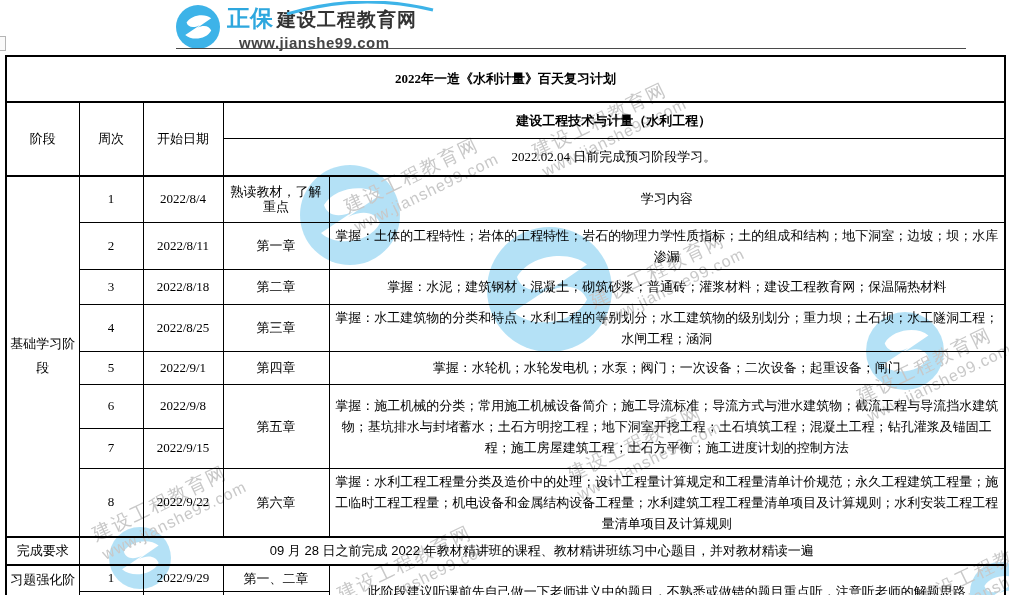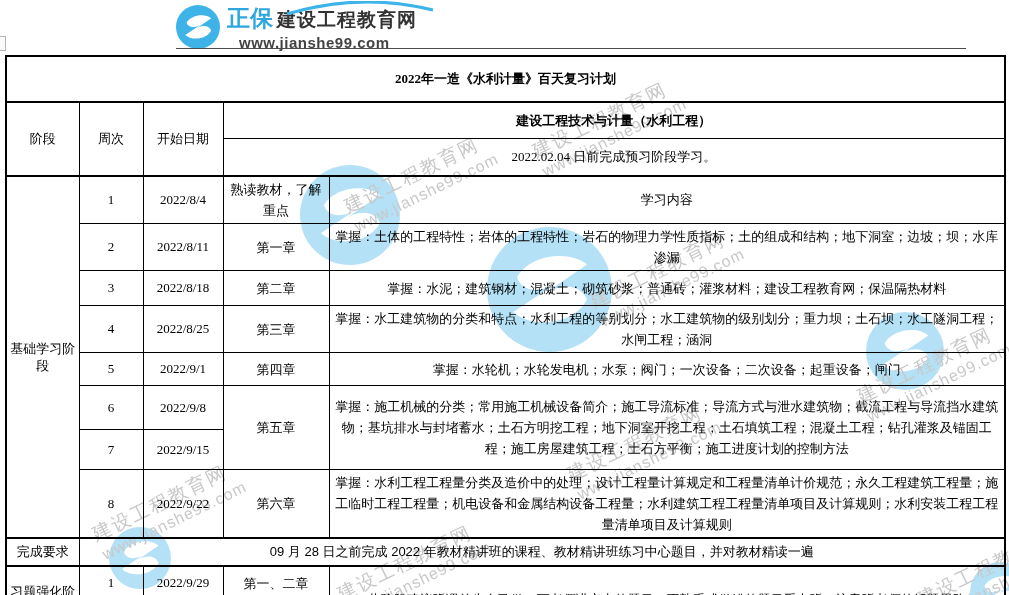--- a/index.html
+++ b/index.html
@@ -36,22 +36,22 @@
              border-collapse:collapse;table-layout:fixed;background:transparent;}
   table.plan td{border:1px solid #000;padding:2px 6px;font-size:13px;text-align:center;
                 vertical-align:middle;overflow:hidden;word-break:break-all;}
   table.plan{border:2px solid #000;}
   .bt2{border-top:2px solid #000 !important;}
   .row-title td{font-family:"Liberation Serif",serif;font-weight:bold;font-size:19px;height:40px;}
   .row-h1 td{height:31px;}
   .row-h2 td{height:32px;}
   .bold{font-weight:bold;font-size:13.5px;}
   .serif{font-family:"Liberation Serif",serif;font-size:13.5px;}
-  .stage-cell{font-size:13.5px;line-height:17px;padding:16px 1px !important;margin-top:34px;}
-  .chapter-cell{font-size:13.5px;line-height:21px;margin-top:16px;}
+  .stage-cell{font-size:13.5px;line-height:24px;padding:2px 1px !important;margin-top:34px;}
+  .chapter-cell{font-size:13.5px;line-height:15px;margin-top:16px;}
   .content-cell{text-align:justify;font-size:13.5px;line-height:21px;padding:2px 5px !important;}
   .center-cell{text-align:center;font-size:13.5px;}
   .r1{height:46px;} .r2{height:44px;} .r3{height:35px;} .r4{height:45px;}
   .r5{height:33px;} .r6{height:44px;} .r7{height:40px;} .r8{height:61px;}
   .rq{height:28px;} .p2{height:25px;}
 </style>
 </head>
 <body>
 
 <div class="page">

